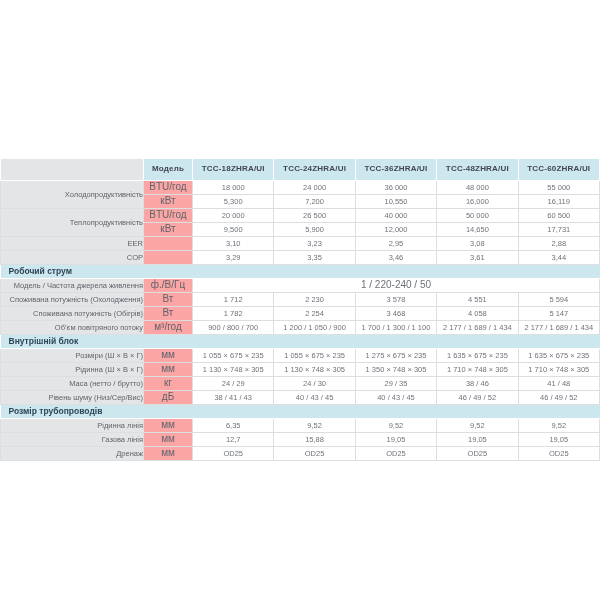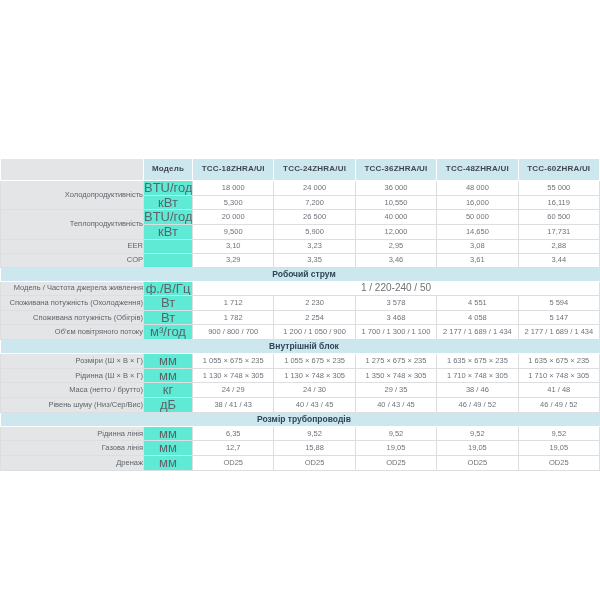--- a/index.html
+++ b/index.html
@@ -51,39 +51,39 @@
   }
   tr.header-row td.corner {
     background: #e4e5e7;
   }
   
   tr.section-row td {
     background: #cde7ef;
     border: 1px solid #ffffff;
     border-left: none;
     border-right: none;
-    text-align: center;
+    text-align: left;
     padding-left: 8px;
     font-size: 8.5px;
     font-weight: bold;
     color: #2e4558;
   }
   
   td.label-cell {
     background: #e4e5e7;
     border-left: none;
     text-align: right;
     padding-left: 8px;
     font-size: 7.5px;
     color: #5f646b;
   }
   td.unit-cell {
-    background: #5eead4;
-    text-align: center;
-    font-size: 13px;
+    background: #fca5a5;
+    text-align: center;
+    font-size: 10px;
     color: #5f646b;
   }
   td.value-cell {
     background: #ffffff;
     text-align: center;
     font-size: 7.5px;
     color: #6e737a;
   }
   td.span-cell {
     background: #ffffff;

